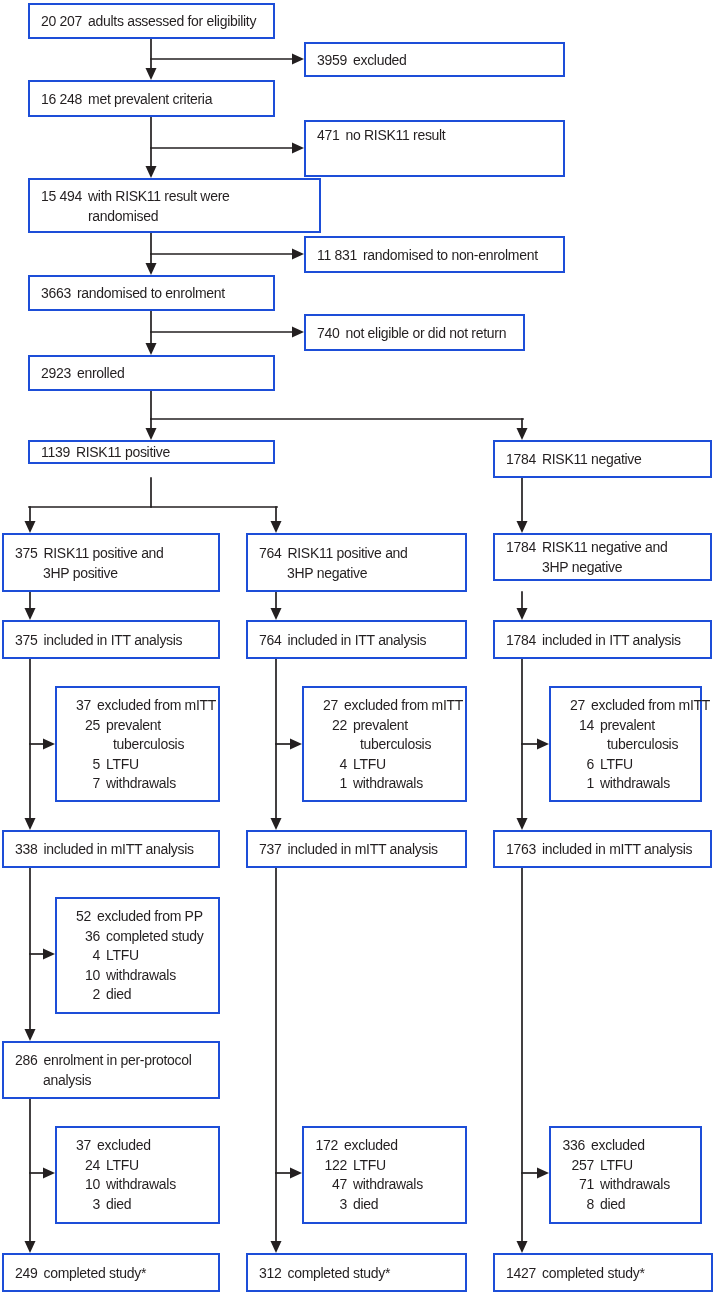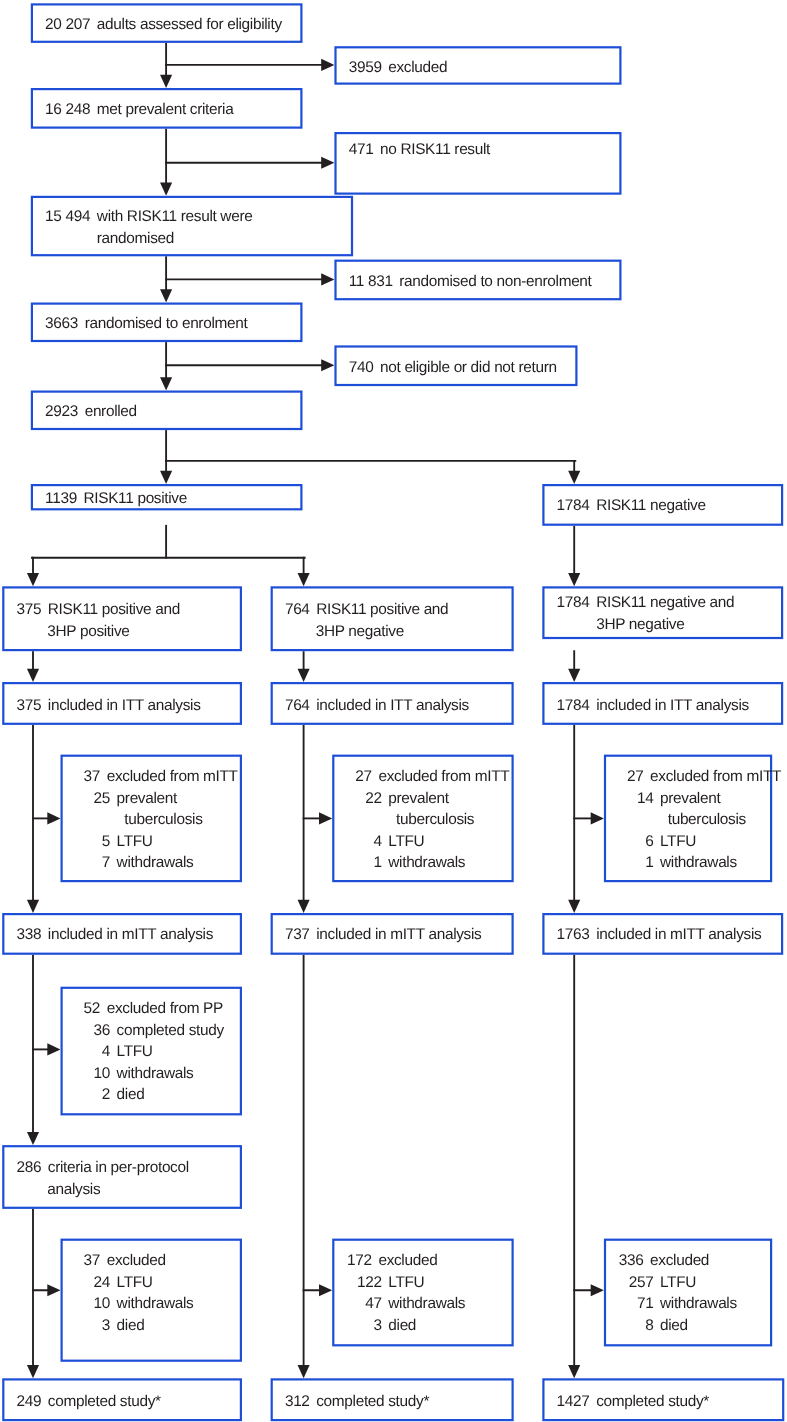--- a/index.html
+++ b/index.html
@@ -179,24 +179,24 @@
       <div class="line lvl0"><span class="num">1763</span><span class="txt">included in mITT analysis</span></div>
     </div>
     <div class="box detail" style="left: 55px; top: 897px; width: 165px; height: 117px;">
       <div class="line lvl0"><span class="num">52</span><span class="txt">excluded from PP</span></div>
       <div class="line lvl1"><span class="num">36</span><span class="txt">completed study</span></div>
       <div class="line lvl1"><span class="num">4</span><span class="txt">LTFU</span></div>
       <div class="line lvl1"><span class="num">10</span><span class="txt">withdrawals</span></div>
       <div class="line lvl1"><span class="num">2</span><span class="txt">died</span></div>
     </div>
     <div class="box plain" style="left: 2px; top: 1041px; width: 218px; height: 58px;">
-      <div class="line lvl0"><span class="num">286</span><span class="txt">criteria in per-protocol</span></div>
+      <div class="line lvl0"><span class="num">286</span><span class="txt">enrolment in per-protocol</span></div>
       <div class="line lvl2" style="margin-left: 28px;"><span class="txt">analysis</span></div>
     </div>
-    <div class="box detail" style="left: 55px; top: 1126px; width: 165px; height: 112px;">
+    <div class="box detail" style="left: 55px; top: 1126px; width: 165px; height: 98px;">
       <div class="line lvl0"><span class="num">37</span><span class="txt">excluded</span></div>
       <div class="line lvl1"><span class="num">24</span><span class="txt">LTFU</span></div>
       <div class="line lvl1"><span class="num">10</span><span class="txt">withdrawals</span></div>
       <div class="line lvl1"><span class="num">3</span><span class="txt">died</span></div>
     </div>
     <div class="box detail" style="left: 302px; top: 1126px; width: 165px; height: 98px;">
       <div class="line lvl0"><span class="num">172</span><span class="txt">excluded</span></div>
       <div class="line lvl1"><span class="num">122</span><span class="txt">LTFU</span></div>
       <div class="line lvl1"><span class="num">47</span><span class="txt">withdrawals</span></div>
       <div class="line lvl1"><span class="num">3</span><span class="txt">died</span></div>

